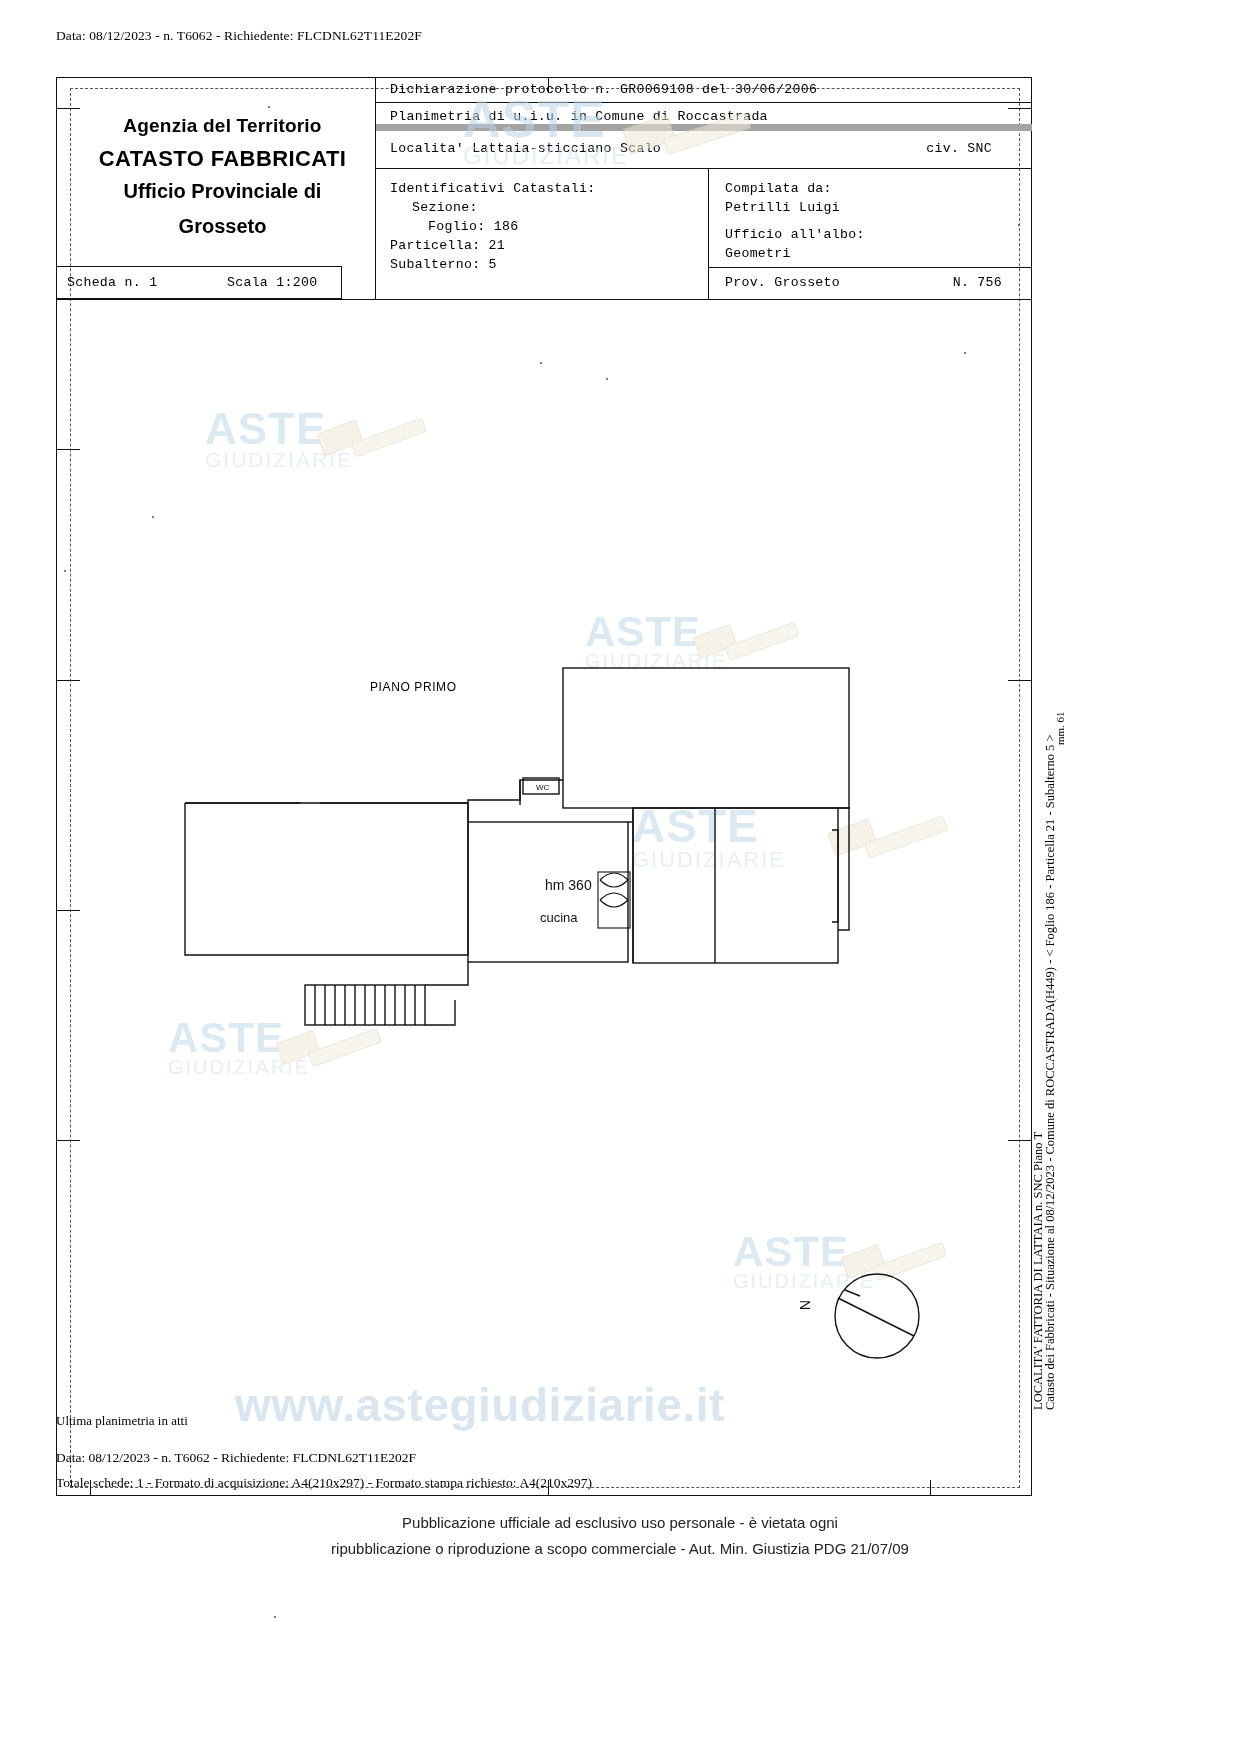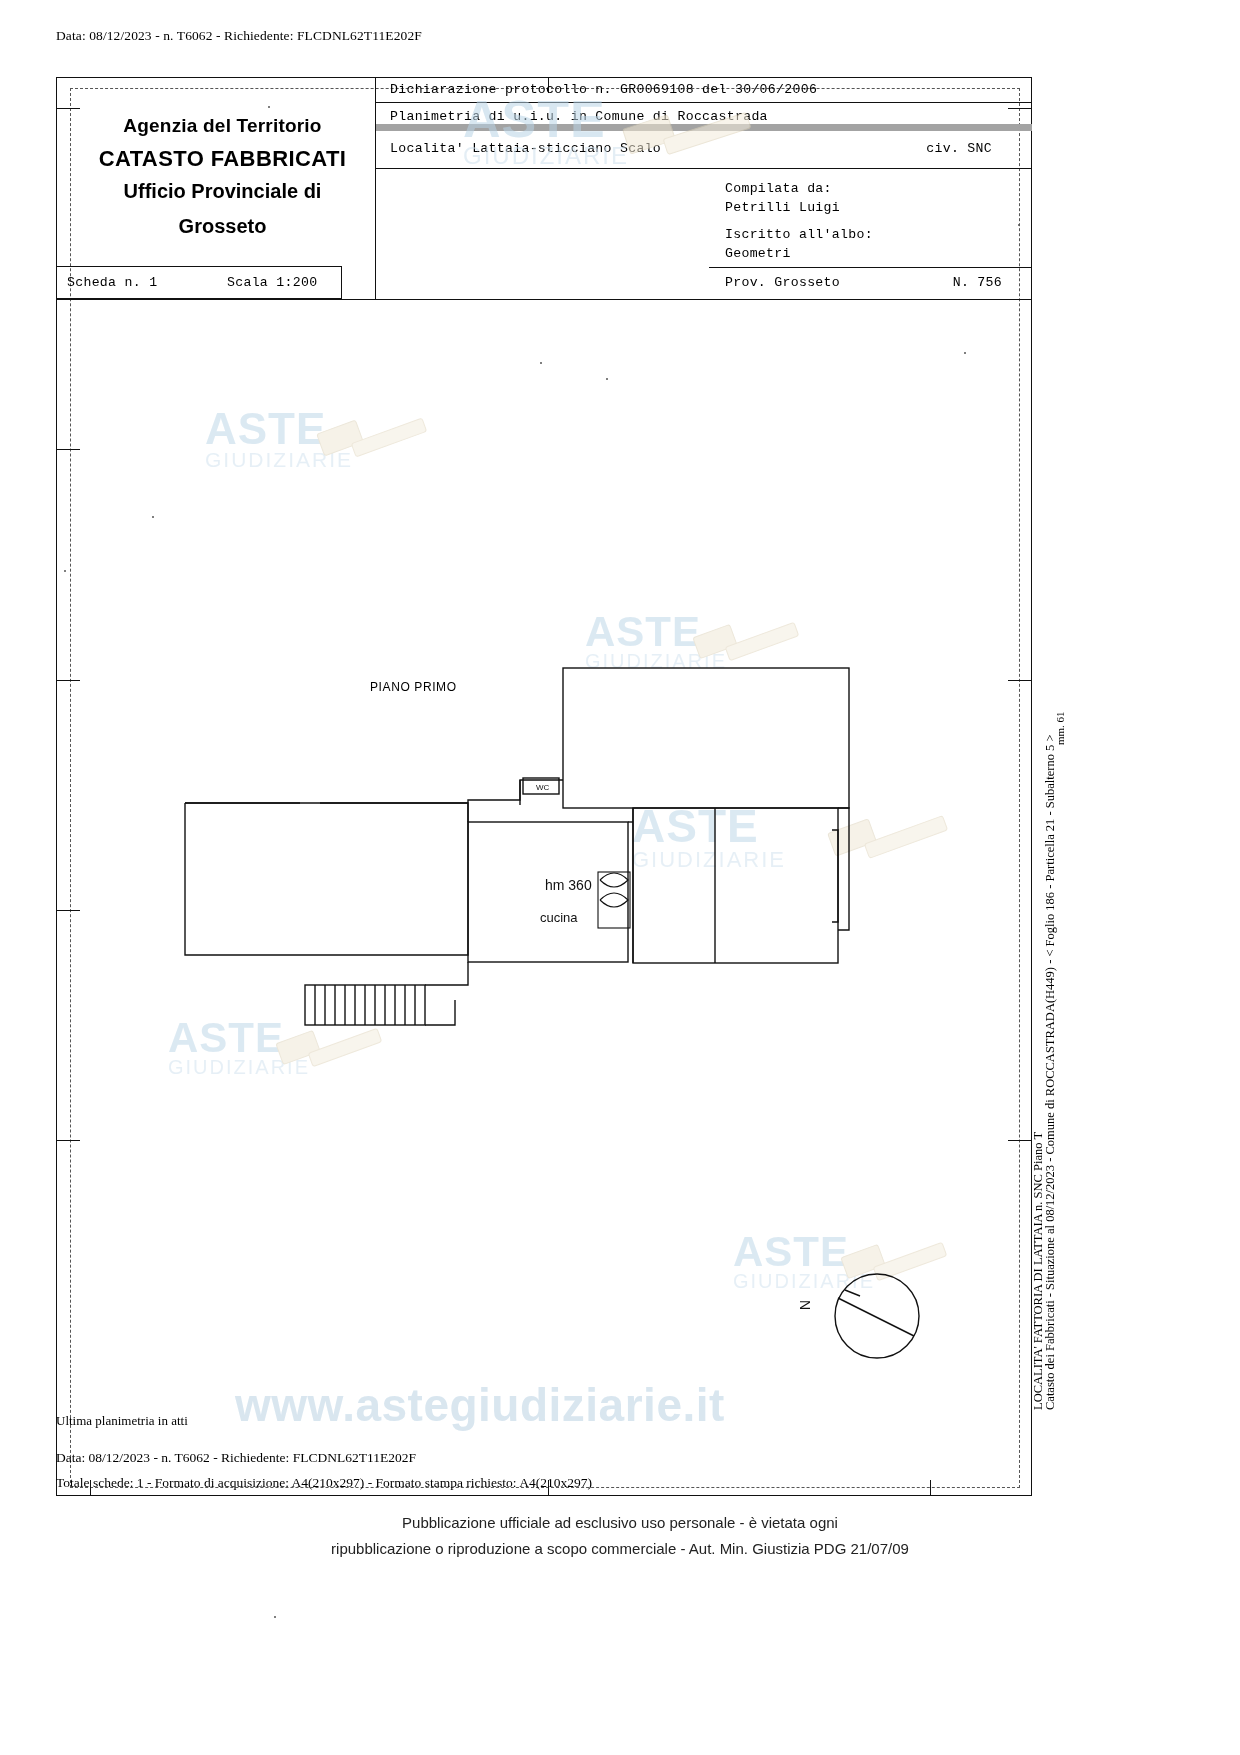--- a/index.html
+++ b/index.html
@@ -373,25 +373,32 @@
     </div>
 
     <div class="hdr-right">
       <div class="hdr-r1">Dichiarazione protocollo n. GR0069108 del  30/06/2006</div>
       <div class="hdr-r2">Planimetria di u.i.u. in Comune di Roccastrada</div>
       <div class="hdr-r3">
         <span>Localita' Lattaia-sticciano Scalo</span>
         <span class="civ">civ. SNC</span>
       </div>
 
+      <div class="hdr-b-left">
+        <div class="mono-row">Identificativi Catastali:</div>
+        <div class="mono-row" style="padding-left:22px;">Sezione:</div>
+        <div class="mono-row" style="padding-left:38px;">Foglio: 186</div>
+        <div class="mono-row">Particella: 21</div>
+        <div class="mono-row">Subalterno: 5</div>
+      </div>
 
       <div class="hdr-b-right">
         <div class="mono-row">Compilata da:</div>
         <div class="mono-row">Petrilli Luigi</div>
-        <div class="mono-row" style="margin-top:8px;">Iscritto all'albo:</div>
+        <div class="mono-row" style="margin-top:8px;">Ufficio all'albo:</div>
         <div class="mono-row">Geometri</div>
         <div class="prov-row">
           <span>Prov. Grosseto</span>
           <span class="num">N.   756</span>
         </div>
       </div>
     </div>
   </div>
 
   <div class="scheda-box">

